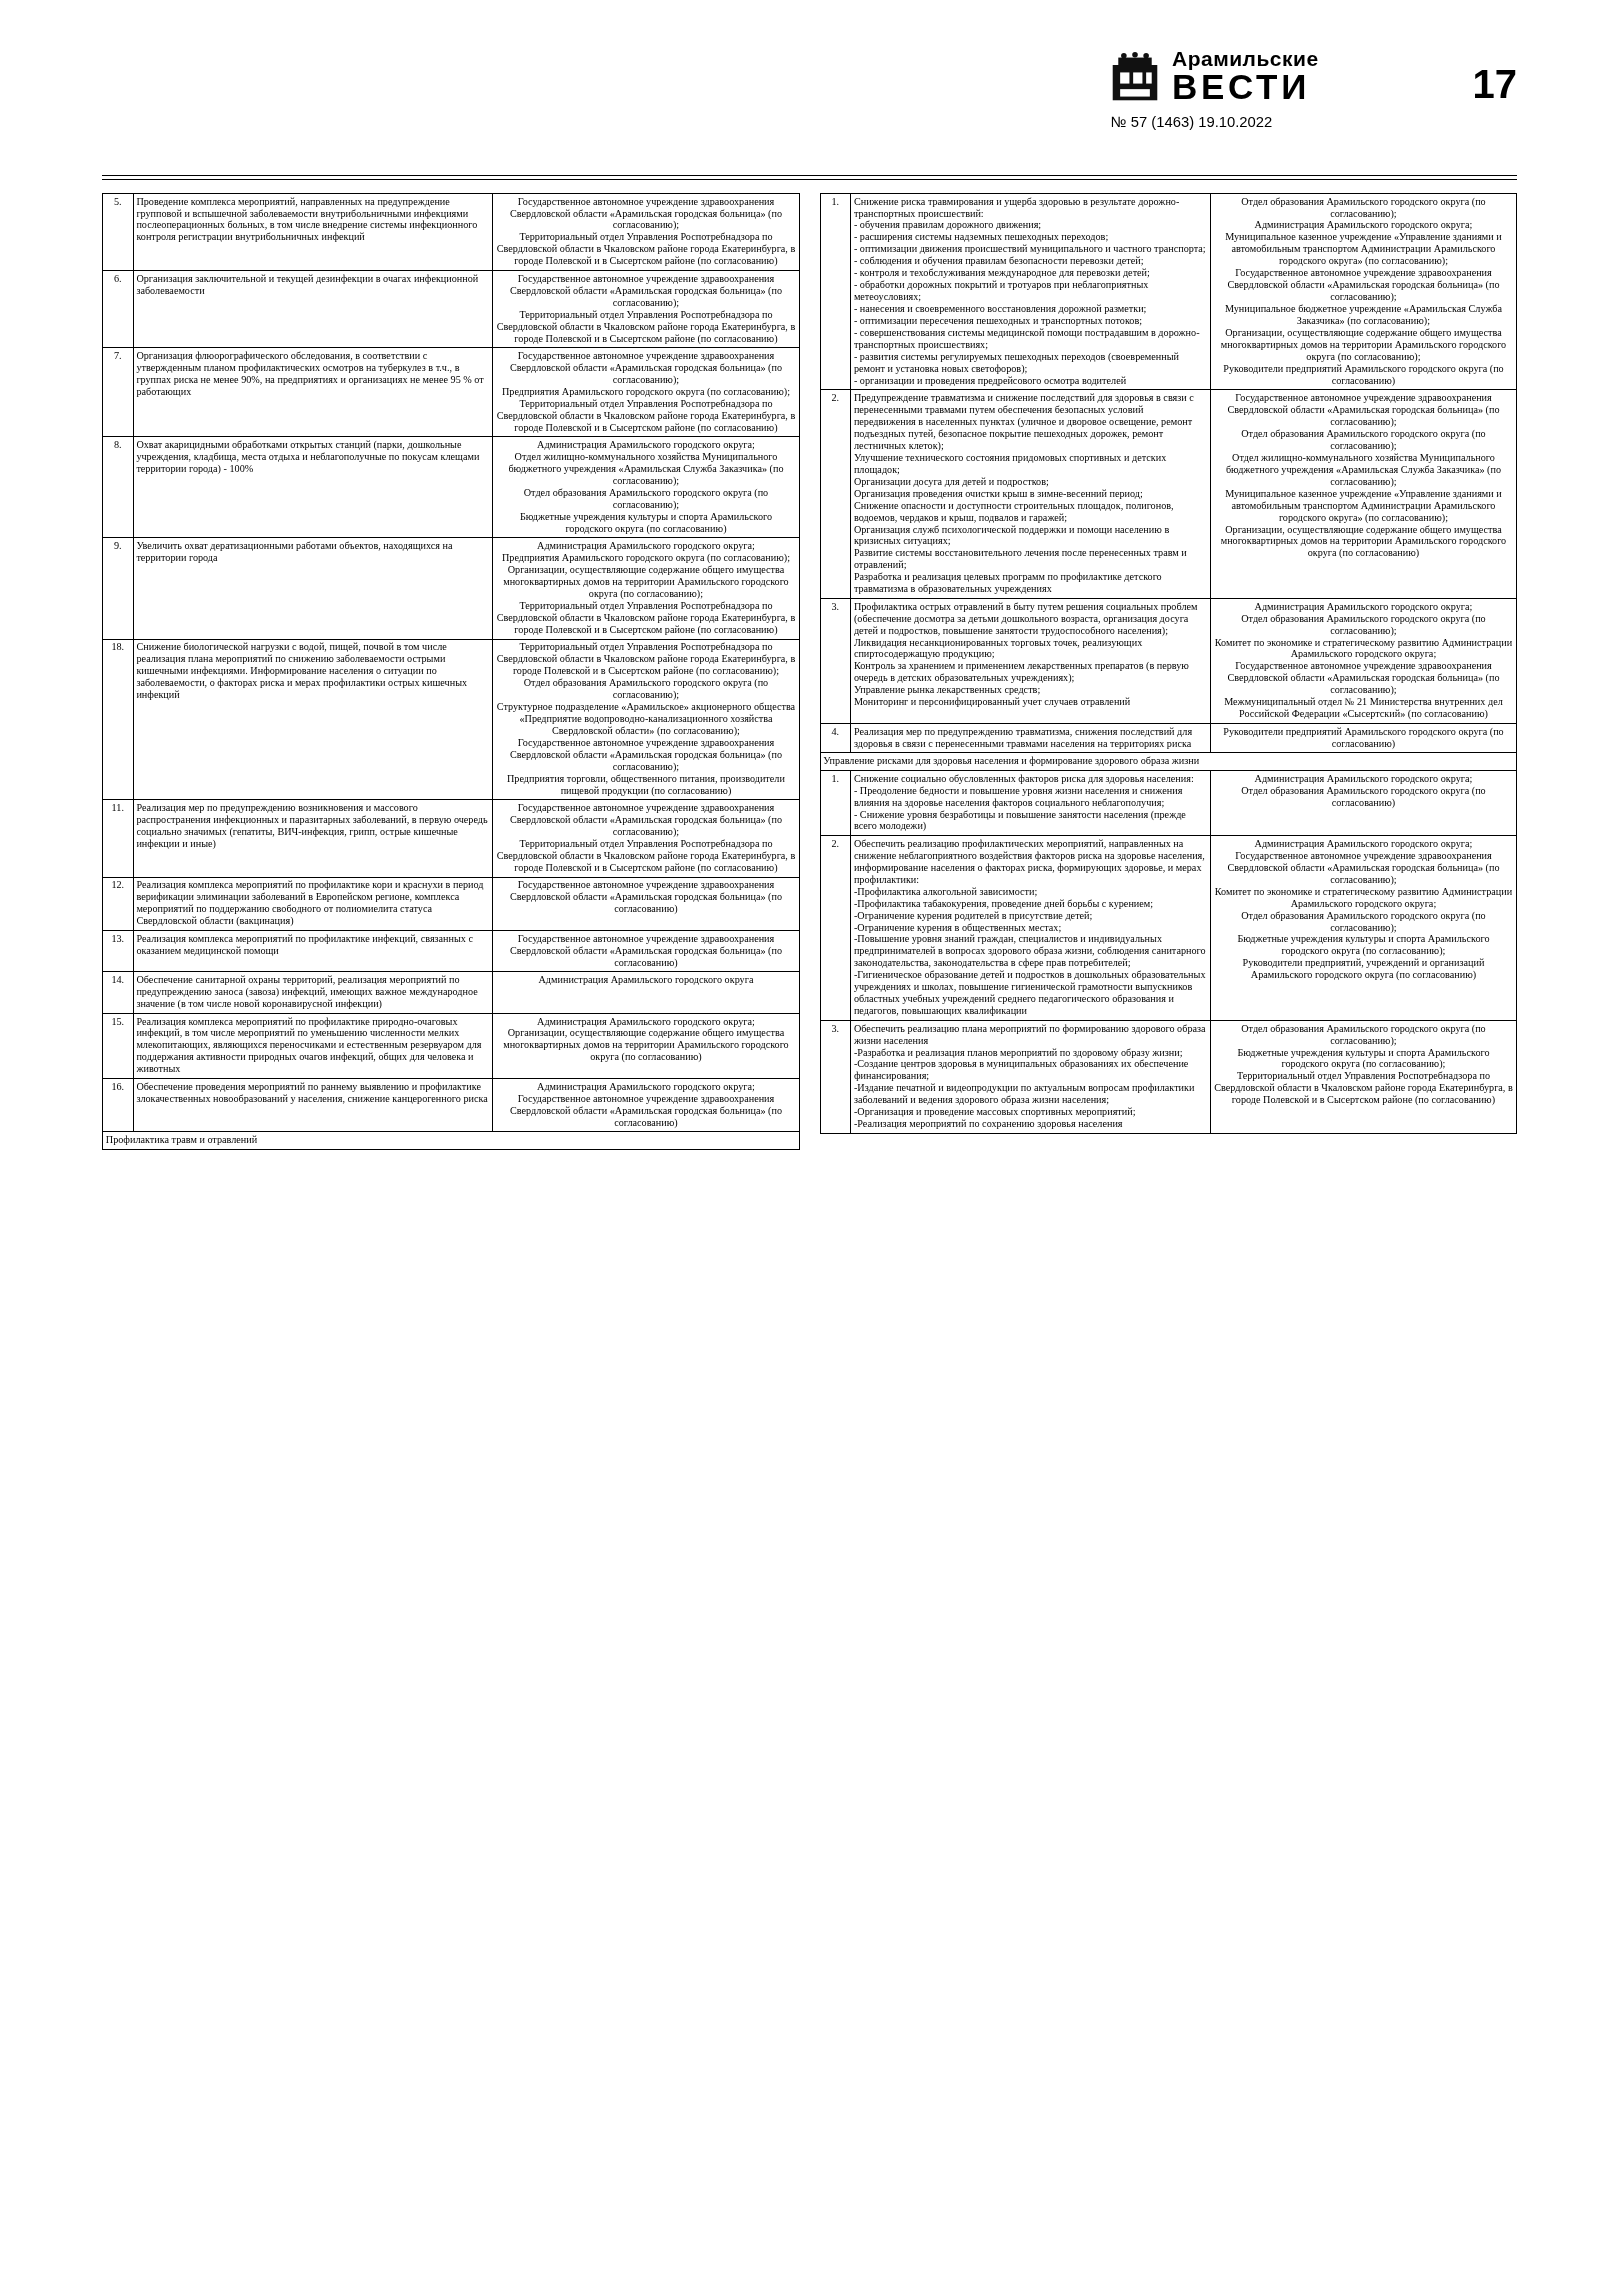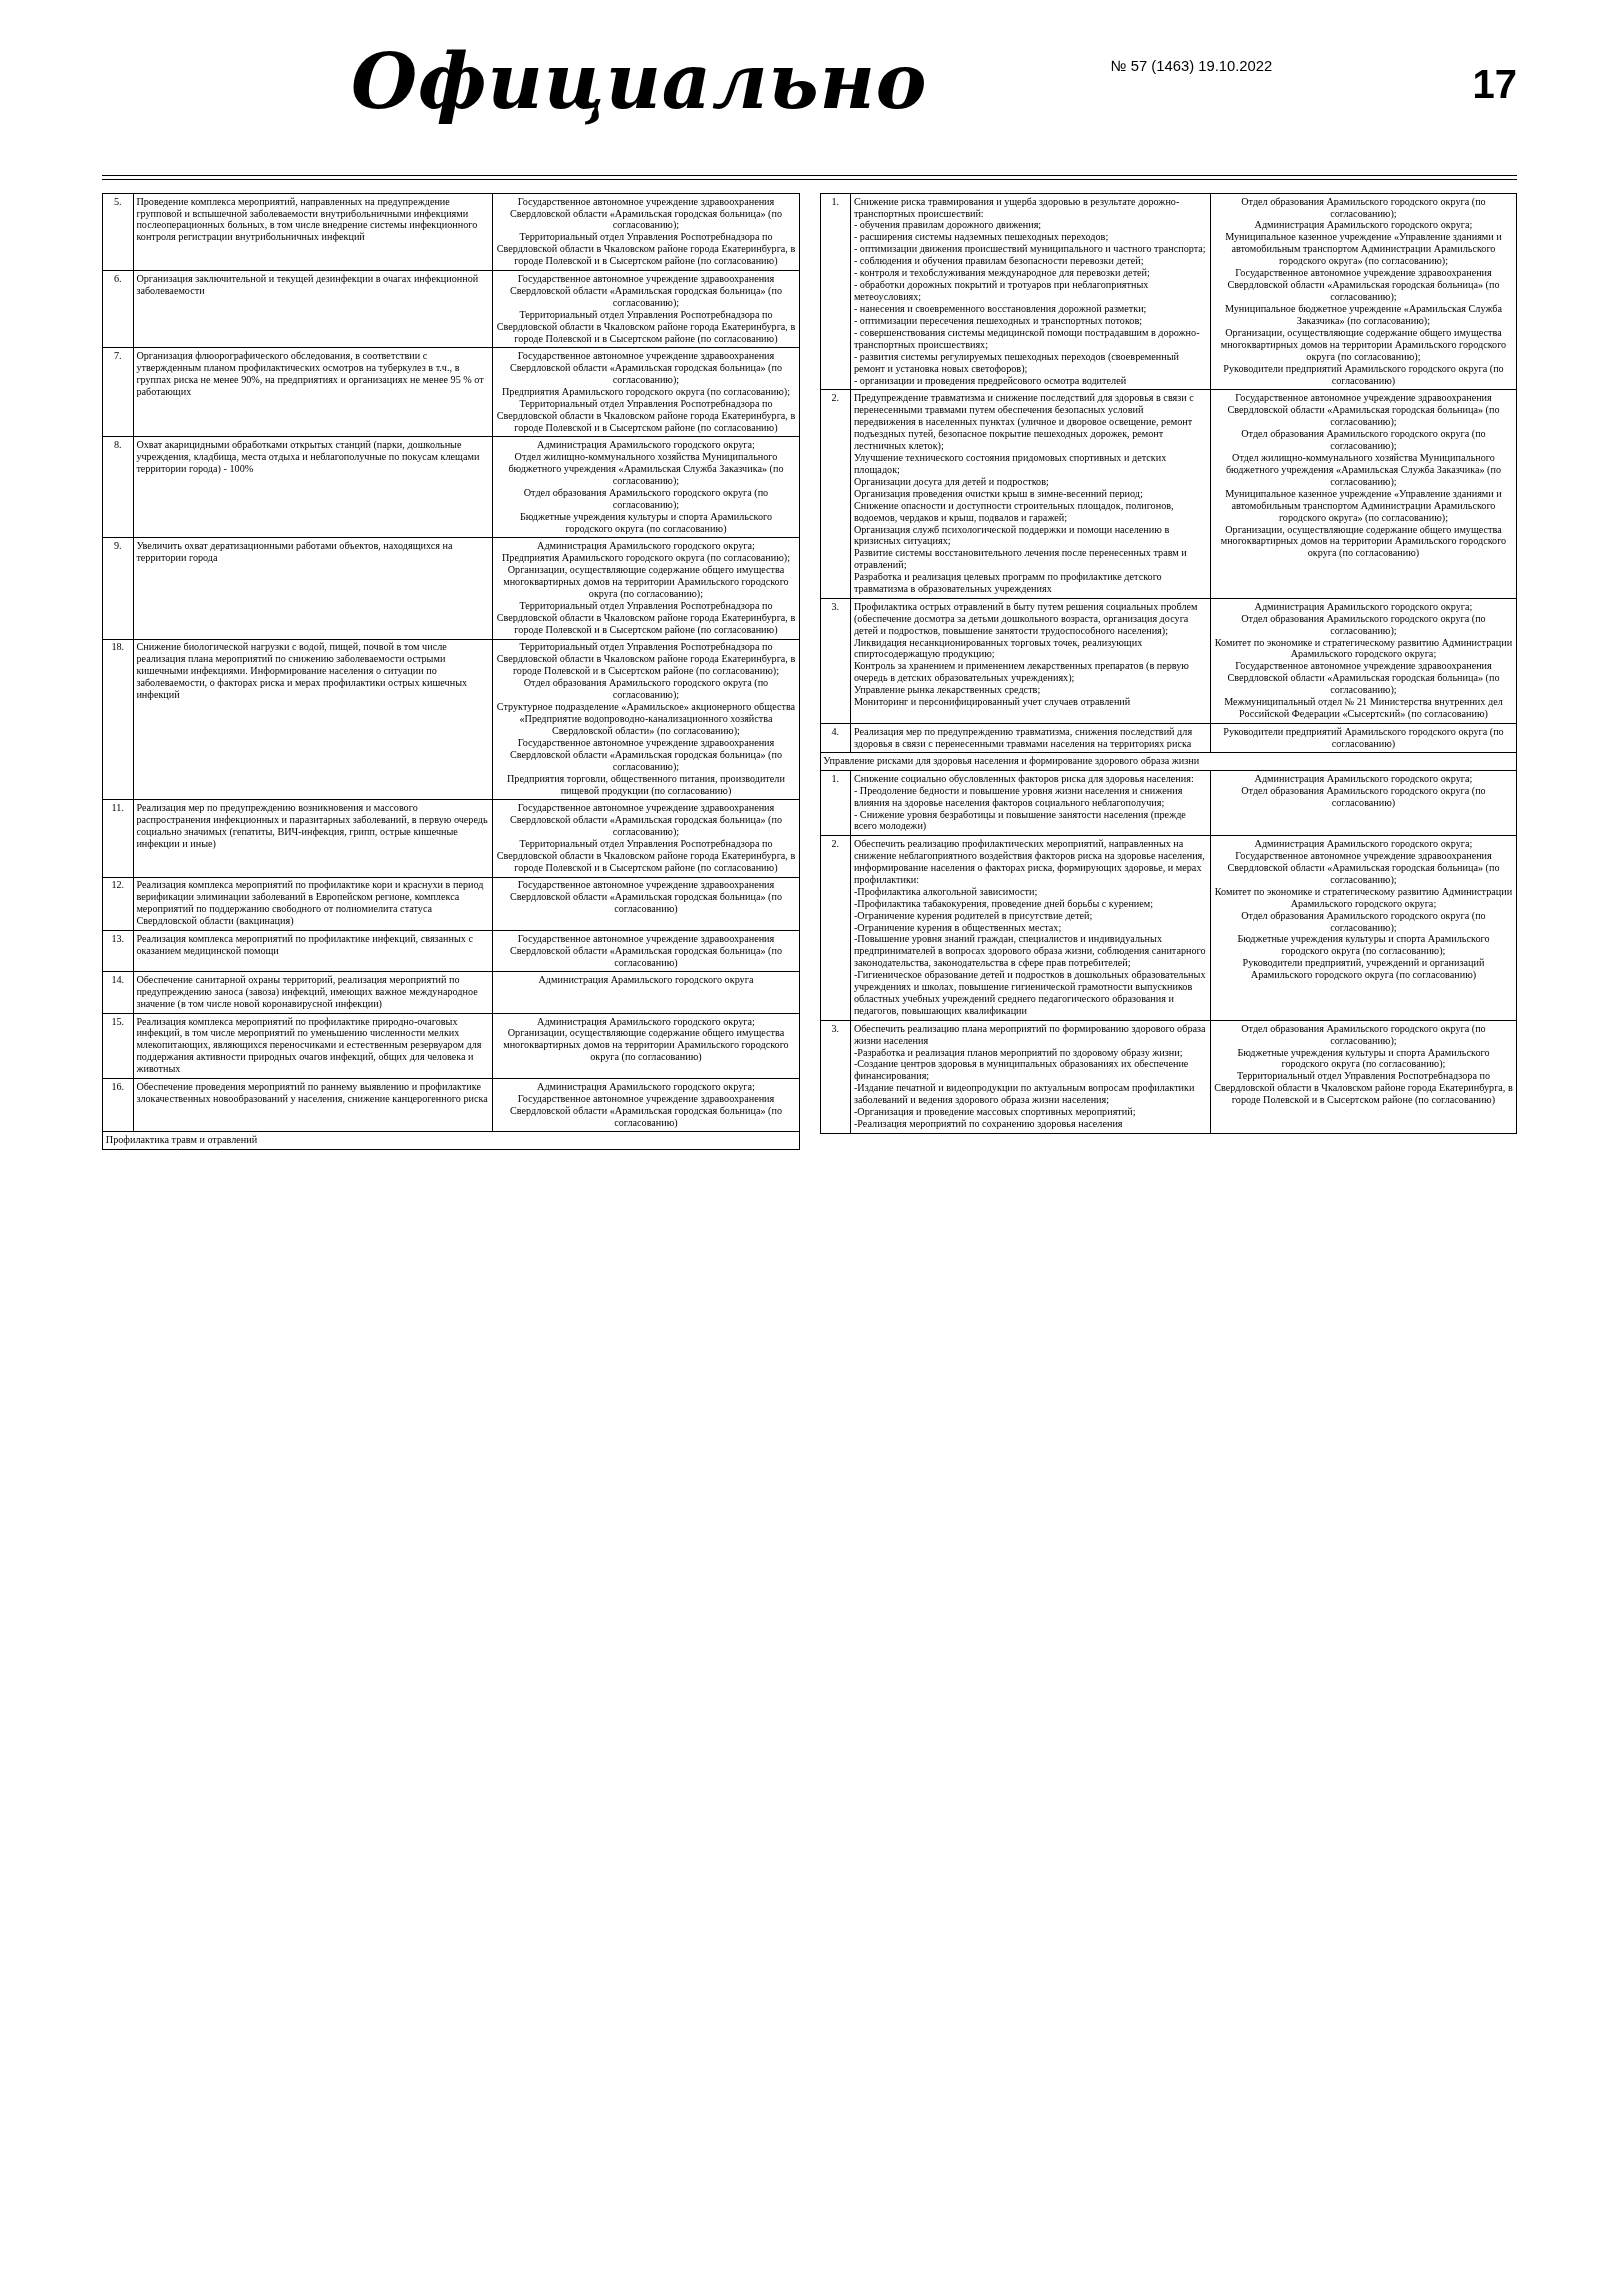--- a/index.html
+++ b/index.html
@@ -139,23 +139,41 @@
   p.m {
     margin: 0;
   }
 </style>
 </head>
 <body>
 
 <div class="page">
 
   <div class="masthead">
-    <div class="page-title">Официально</div>
 
     <div class="brand-block">
+      <div class="brand-row">
+        <span class="brand-logo">
+          <svg width="52" height="52" viewBox="0 0 56 56">
+            <rect x="4" y="14" width="48" height="38" fill="#111"></rect>
+            <rect x="10" y="6" width="36" height="8" fill="#111"></rect>
+            <circle cx="16" cy="4" r="3" fill="#111"></circle>
+            <circle cx="28" cy="3" r="3" fill="#111"></circle>
+            <circle cx="40" cy="4" r="3" fill="#111"></circle>
+            <rect x="12" y="22" width="10" height="12" fill="#fff"></rect>
+            <rect x="26" y="22" width="10" height="12" fill="#fff"></rect>
+            <rect x="40" y="22" width="6" height="12" fill="#fff"></rect>
+            <rect x="12" y="40" width="32" height="8" fill="#fff"></rect>
+          </svg>
+        </span>
+        <span class="brand-names">
+          <span class="brand-line1">Арамильские</span><br>
+          <span class="brand-line2">ВЕСТИ</span>
+        </span>
+      </div>
       <div class="issue-line">№ 57 (1463) 19.10.2022</div>
     </div>
 
     <div class="page-number">17</div>
   </div>
 
   <div class="rule"></div>
   <div class="rule thin"></div>
 
   <div class="columns">

